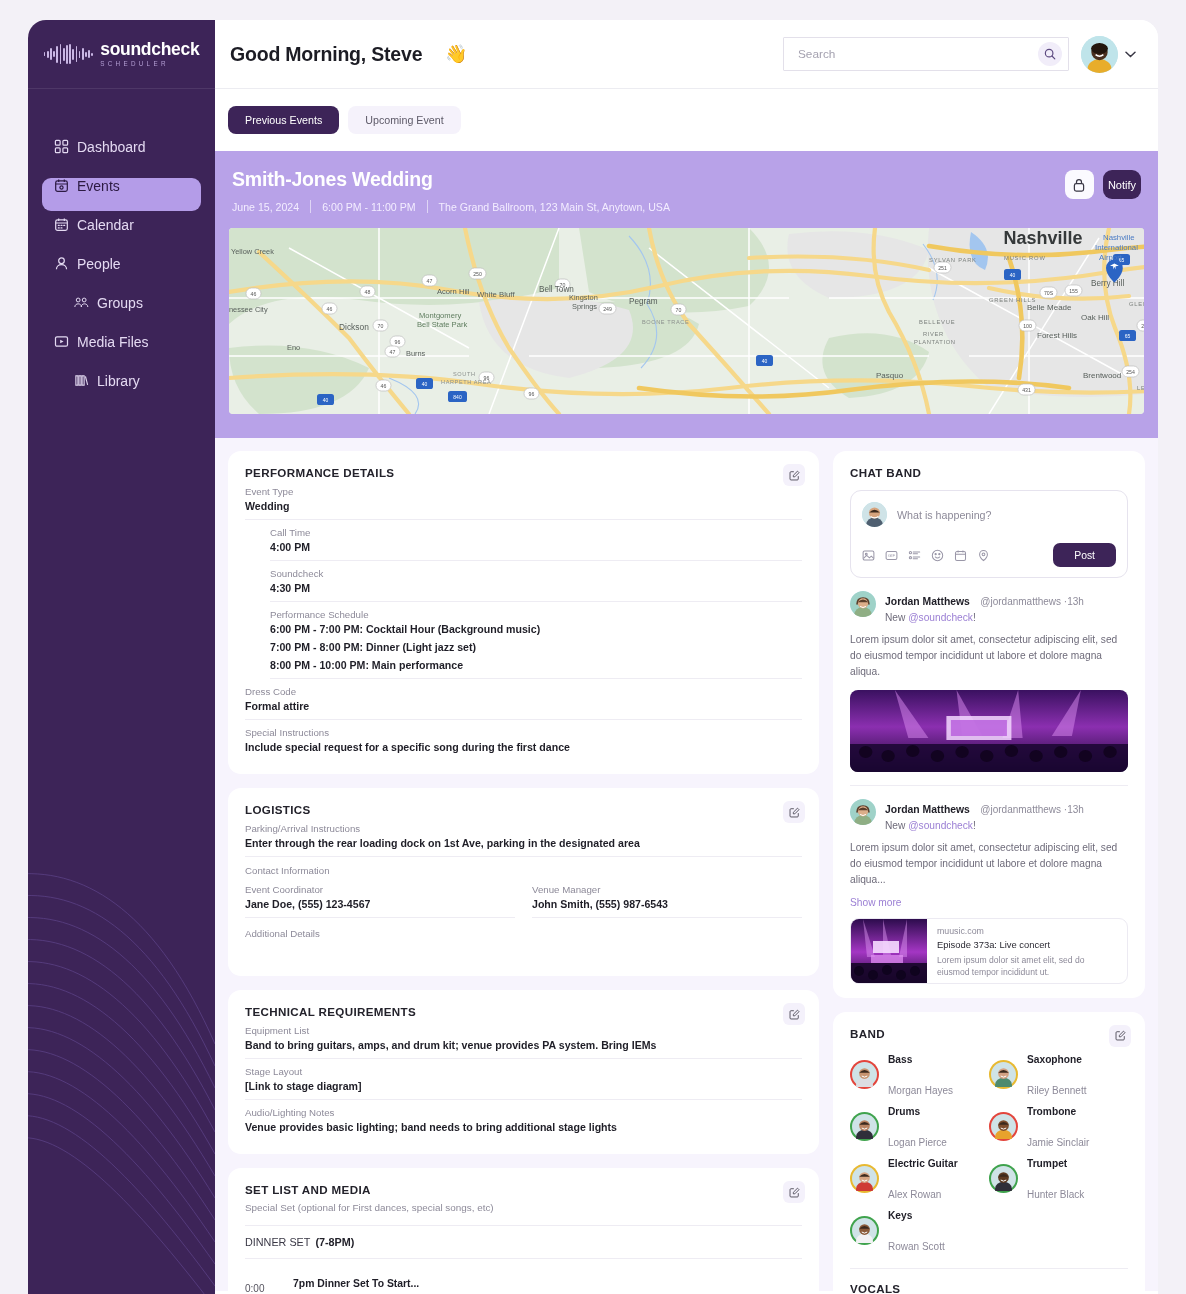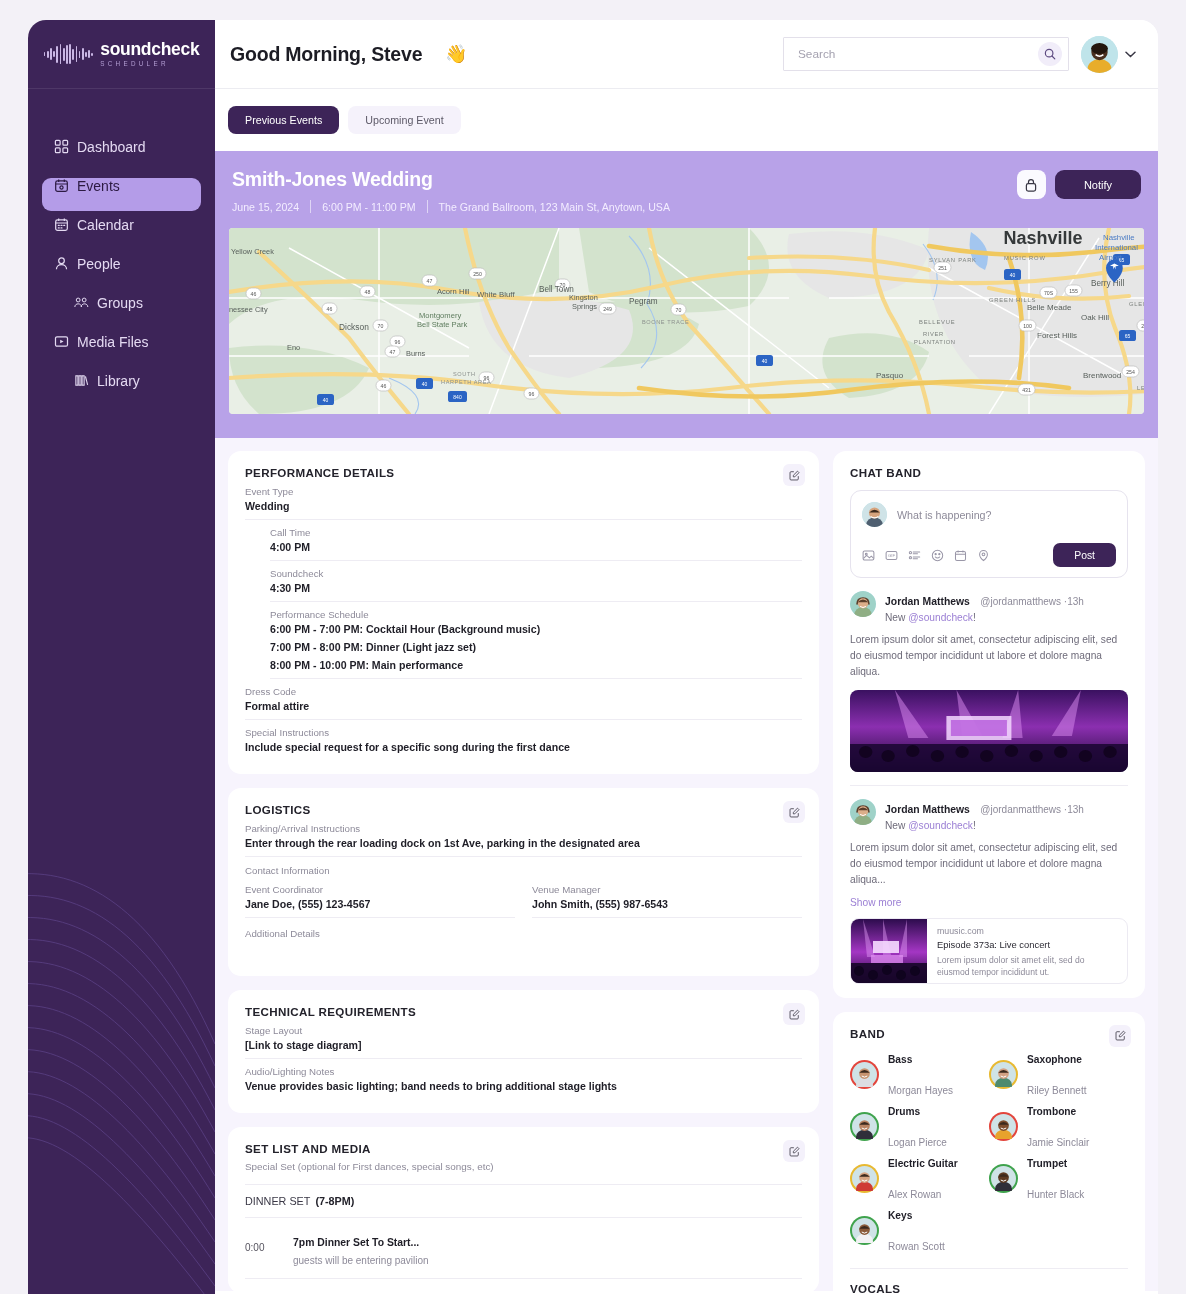--- a/index.html
+++ b/index.html
@@ -92,21 +92,21 @@
   .ev-meta { margin-top: 9px; display: flex; align-items: center; font-size: 10.6px; color: #f3edff; }
   .ev-meta span { padding: 0 11px; }
   .ev-meta span:first-child { padding-left: 0; }
   .ev-meta .sep { width: 1px; height: 13px; background: rgba(255,255,255,.55); padding: 0; }
   .banner-actions { margin-left: auto; display: flex; align-items: center; gap: 9px; padding-top: 2px; }
   .lock-btn {
     width: 29px; height: 29px; border-radius: 8px; background: #fbfaff;
     display: flex; align-items: center; justify-content: center; border: none; cursor: pointer;
   }
   .notify-btn {
-    height: 29px; padding: 0 29px; border-radius: 9px; background: #3d2458;
+    height: 29px; padding: 0 5px; border-radius: 9px; background: #3d2458;
     color: #fff; font-size: 11px; border: none; cursor: pointer;
     font-family: "Liberation Sans", sans-serif;
   }
   .map-wrap {
     margin-top: 15px; height: 186px; border-radius: 4px; overflow: hidden;
     background: #e8ece6; position: relative;
   }
   .map-wrap svg { display: block; }
 
   
@@ -620,20 +620,24 @@
 
         <section class="card">
           <div class="card-title">TECHNICAL REQUIREMENTS</div>
           <button class="edit-btn">
             <svg width="11" height="11" viewBox="0 0 14 14" fill="none" stroke="#4c4a57" stroke-width="1.15">
               <path d="M6.2 2.2H2.6A1.3 1.3 0 001.3 3.5v7.9A1.3 1.3 0 002.6 12.7h7.9a1.3 1.3 0 001.3-1.3V7.8"></path>
               <path d="M10.8 1.5l1.9 1.9-5.3 5.3H5.5V6.8z"></path>
             </svg>
           </button>
           <div class="fld">
+            <div class="fld-lab">Equipment List</div>
+            <div class="fld-val">Band to bring guitars, amps, and drum kit; venue provides PA system. Bring IEMs</div>
+          </div>
+          <div class="fld">
             <div class="fld-lab">Stage Layout</div>
             <div class="fld-val">[Link to stage diagram]</div>
           </div>
           <div class="fld">
             <div class="fld-lab">Audio/Lighting Notes</div>
             <div class="fld-val">Venue provides basic lighting; band needs to bring additional stage lights</div>
           </div>
         </section>
 
         <section class="card">

